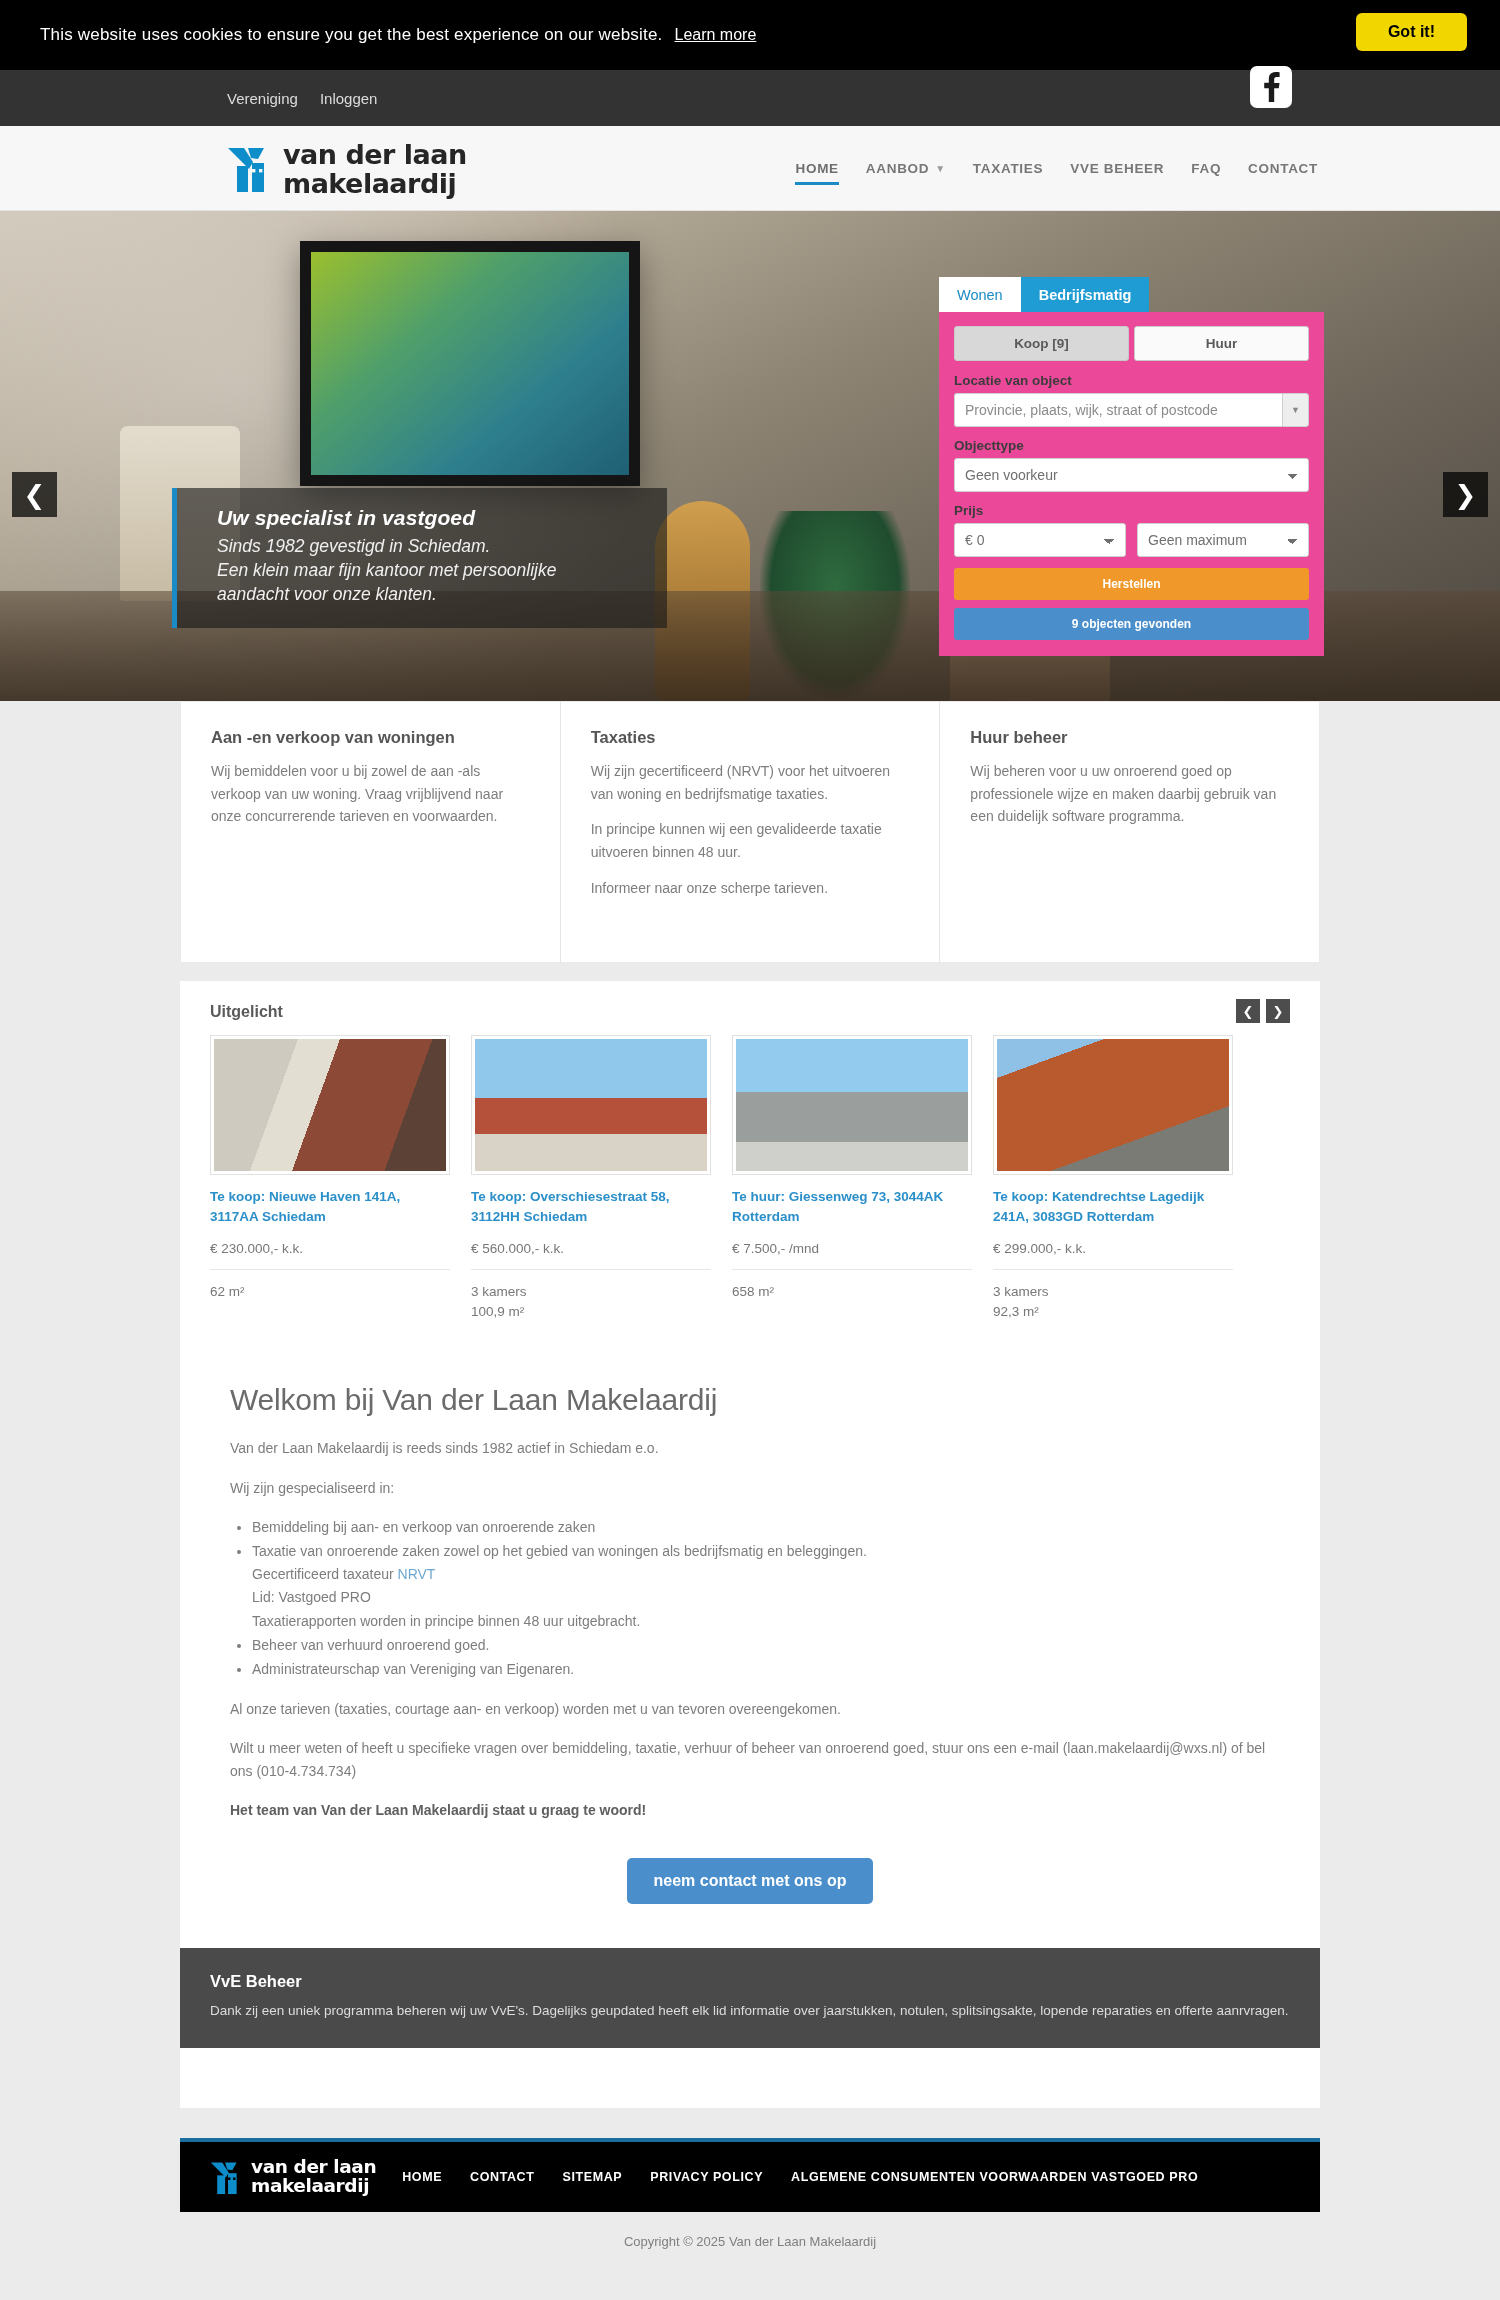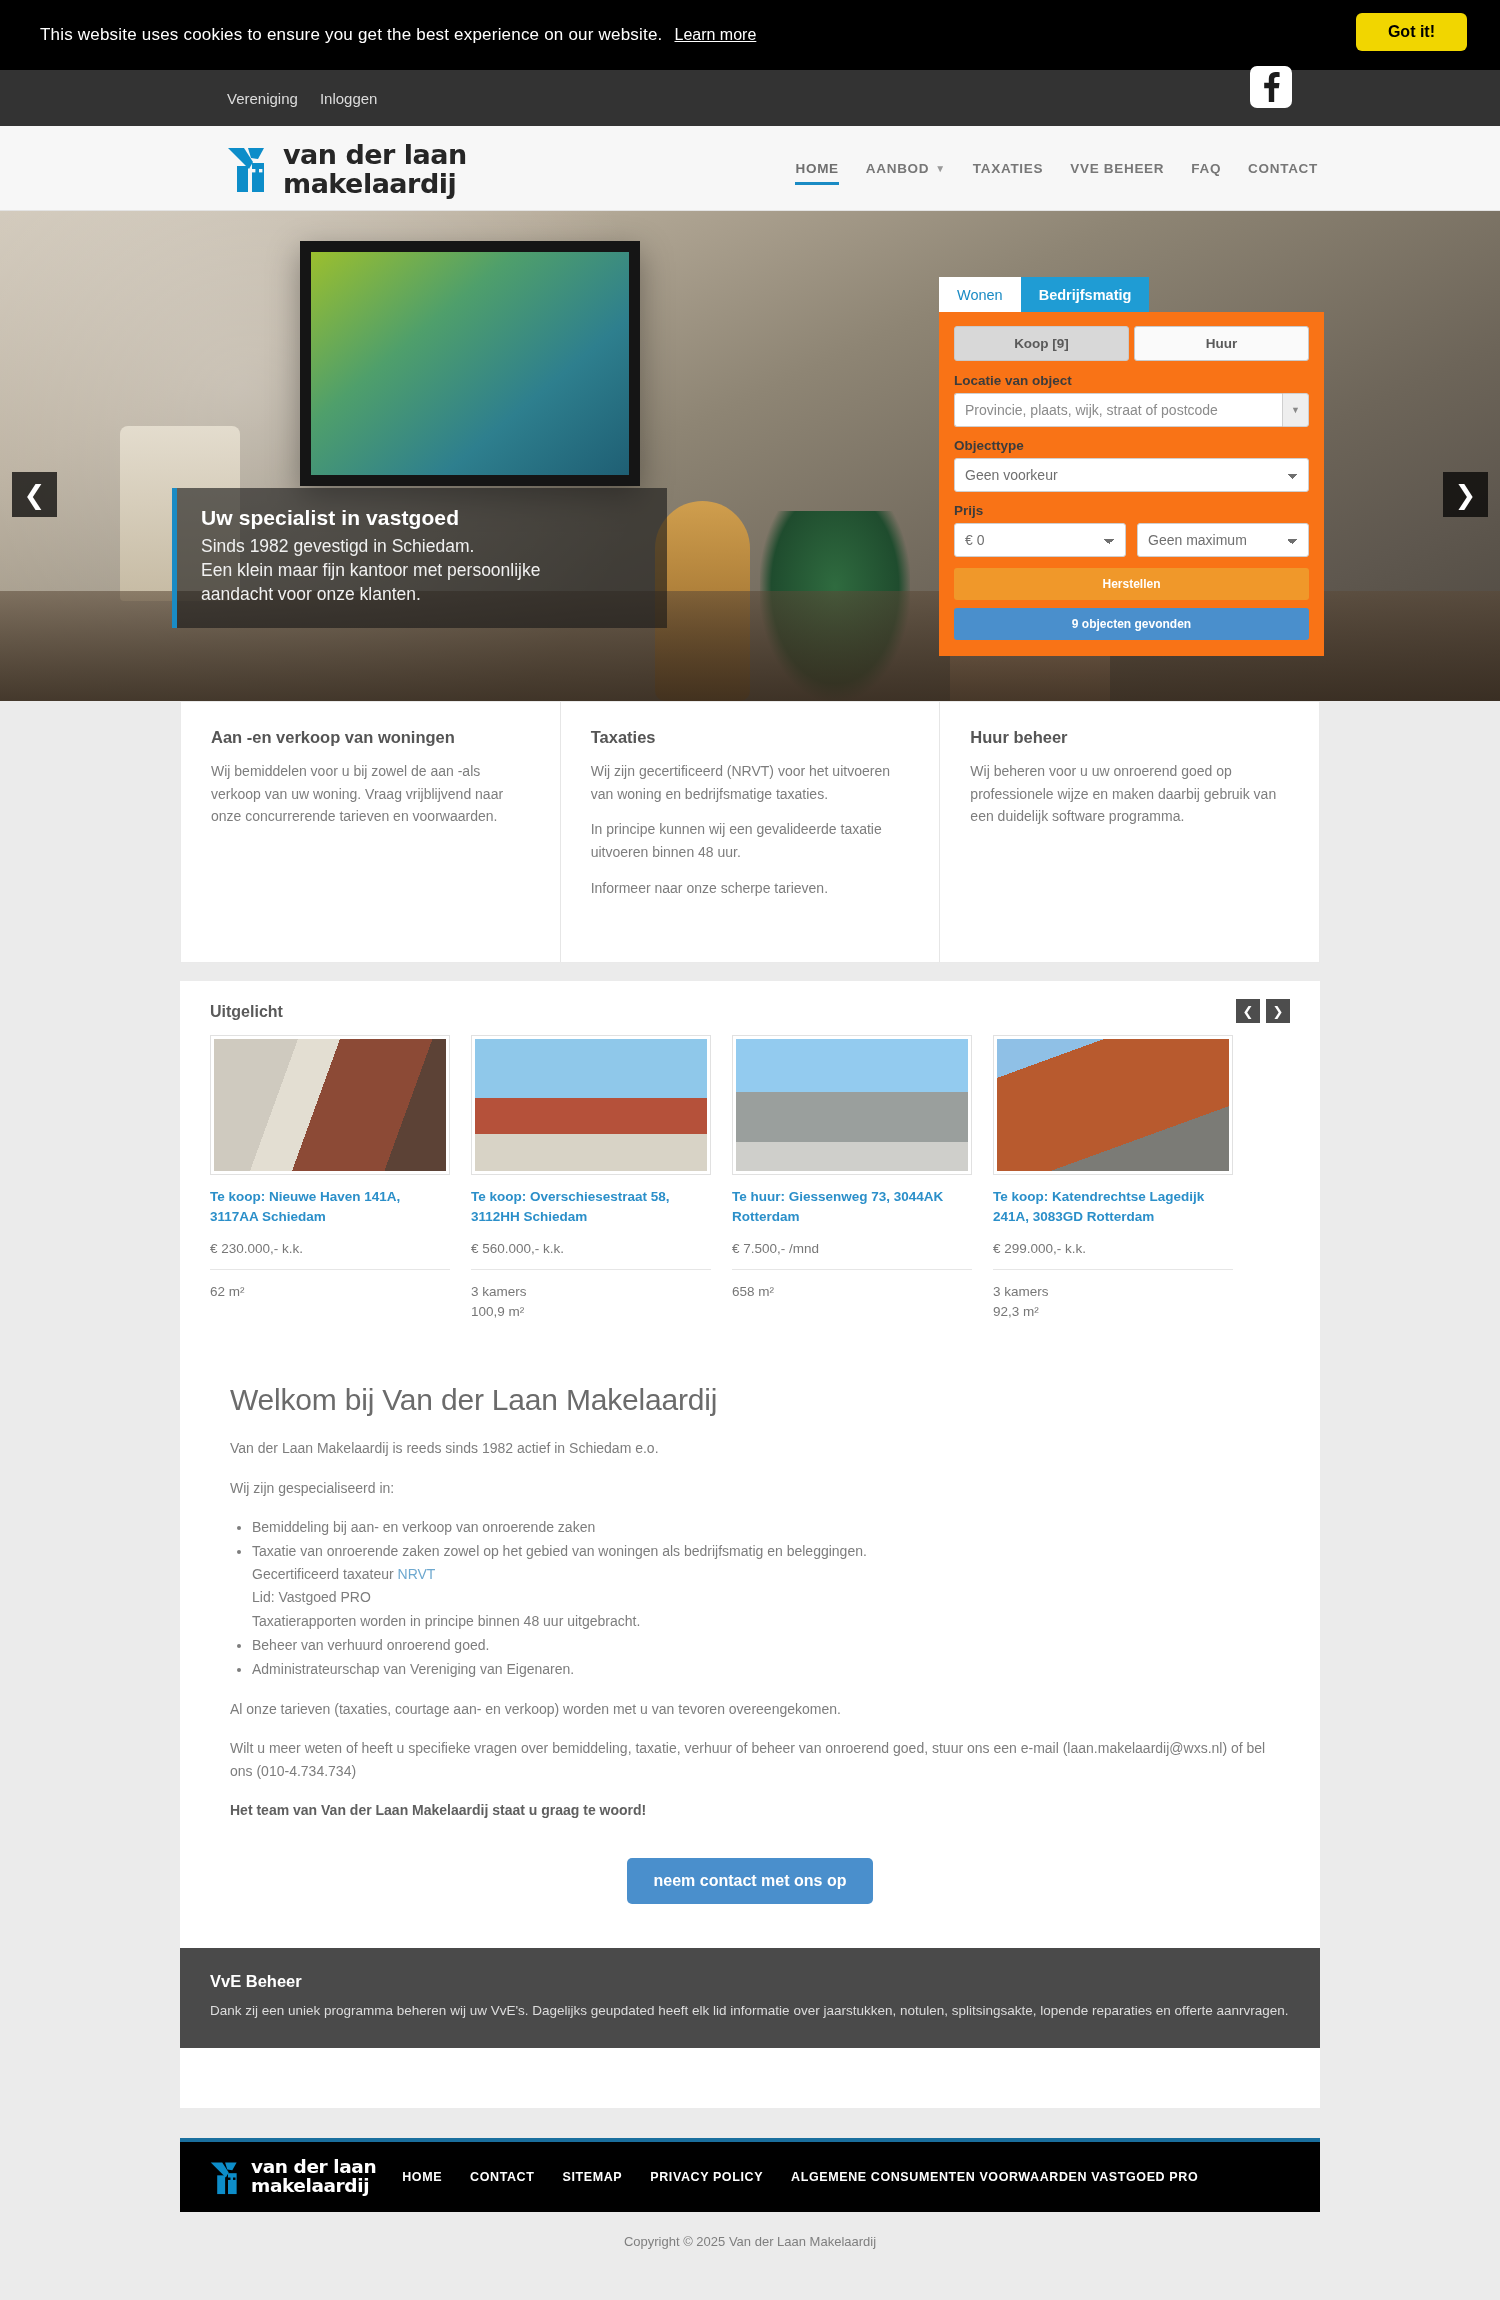--- a/index.html
+++ b/index.html
@@ -205,22 +205,23 @@
   .hero-arrow.left { left: 12px; }
   .hero-arrow.right { right: 12px; }
 
   .hero-caption {
     position: absolute;
     left: 172px;
     top: 488px;
     width: 495px;
     background: rgba(25,25,25,.62);
     border-left: 5px solid #1a8bc4;
-    padding: 18px 22px 22px 24px;
+    padding: 18px 22px 22px 40px;
     z-index: 5;
+    font-style: italic;
   }
   .hero-caption h2 {
     color: #fff;
     font-size: 21px;
     font-weight: bold;
     margin-bottom: 4px;
     letter-spacing: .1px;
   }
   .hero-caption p {
     color: #f0f0f0;
@@ -241,21 +242,21 @@
   .sw-tab {
     padding: 10px 18px 9px;
     font-size: 14.5px;
     cursor: pointer;
     border: 0;
     font-family: "Liberation Sans", sans-serif;
   }
   .sw-tab.inactive { background: #fff; color: #1a8bc4; }
   .sw-tab.active { background: #1f9cd4; color: #fff; font-weight: bold; }
   .sw-body {
-    background: #f97316;
+    background: #ec4899;
     padding: 14px 15px 16px;
   }
   .sw-toggle { display: flex; gap: 5px; margin-bottom: 12px; }
   .sw-toggle button {
     flex: 1;
     padding: 9px 0;
     font-size: 13.5px;
     font-weight: bold;
     color: #5a5a5a;
     border: 1px solid #c9c9c9;

